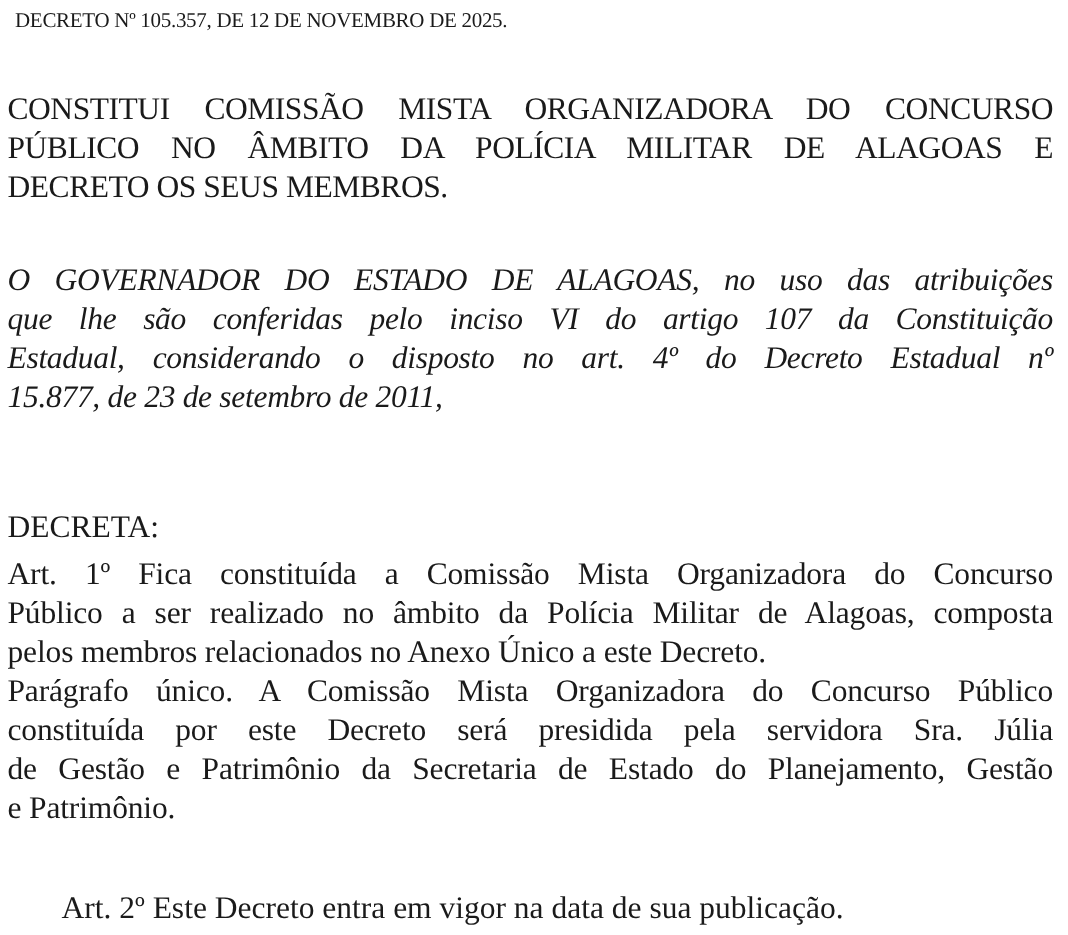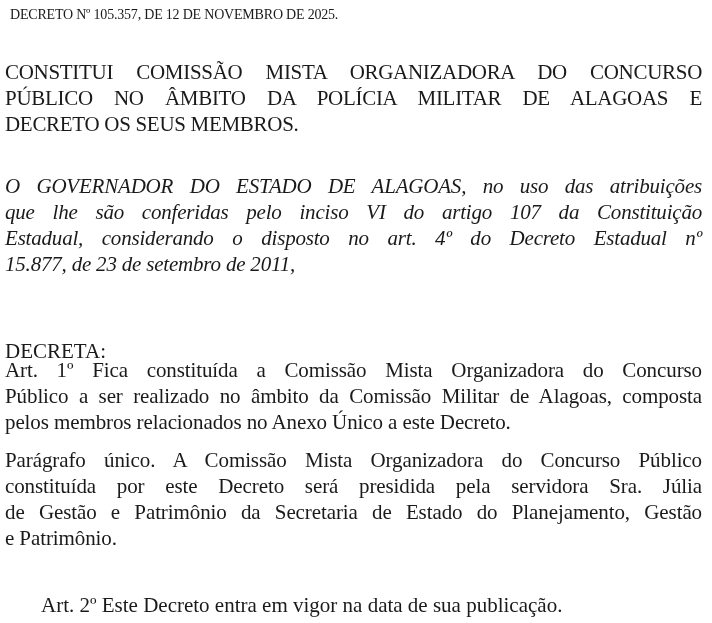--- a/index.html
+++ b/index.html
@@ -37,21 +37,21 @@
       position: absolute;
       left: 5px;
       width: 697px;
       margin: 0;
       text-align: justify;
       text-align-last: left;
     }
     .ementa { top: 59px; letter-spacing: -0.3px; }
     .preambulo { top: 173px; letter-spacing: -0.2px; font-style: italic; }
     .decreta { top: 314px; margin-top: 24px; }
-    .art1 { top: 357px; letter-spacing: -0.1px; }
+    .art1 { top: 369px; letter-spacing: -0.1px; }
     .paragrafo { top: 447px; letter-spacing: -0.1px; }
     .art2 { top: 592px; margin-left: 36px; }
     .justify-line {
       display: block;
       text-align: justify;
       text-align-last: justify;
       white-space: normal;
     }
     .last-line {
       display: block;
@@ -76,21 +76,21 @@
     <span class="justify-line">O GOVERNADOR DO ESTADO DE ALAGOAS, no uso das atribuições</span>
     <span class="justify-line">que lhe são conferidas pelo inciso VI do artigo 107 da Constituição</span>
     <span class="justify-line">Estadual, considerando o disposto no art. 4º do Decreto Estadual nº</span>
     <span class="last-line">15.877, de 23 de setembro de 2011,</span>
   </p>
 
   <p class="block decreta">DECRETA:</p>
 
   <p class="block art1">
     <span class="justify-line">Art. 1º Fica constituída a Comissão Mista Organizadora do Concurso</span>
-    <span class="justify-line">Público a ser realizado no âmbito da Comissão Militar de Alagoas, composta</span>
+    <span class="justify-line">Público a ser realizado no âmbito da Polícia Militar de Alagoas, composta</span>
     <span class="last-line">pelos membros relacionados no Anexo Único a este Decreto.</span>
   </p>
 
   <p class="block paragrafo">
     <span class="justify-line">Parágrafo único. A Comissão Mista Organizadora do Concurso Público</span>
     <span class="justify-line">constituída por este Decreto será presidida pela servidora Sra. Júlia</span>
     <span class="justify-line">de Gestão e Patrimônio da Secretaria de Estado do Planejamento, Gestão</span>
     <span class="last-line">e Patrimônio.</span>
   </p>
 

